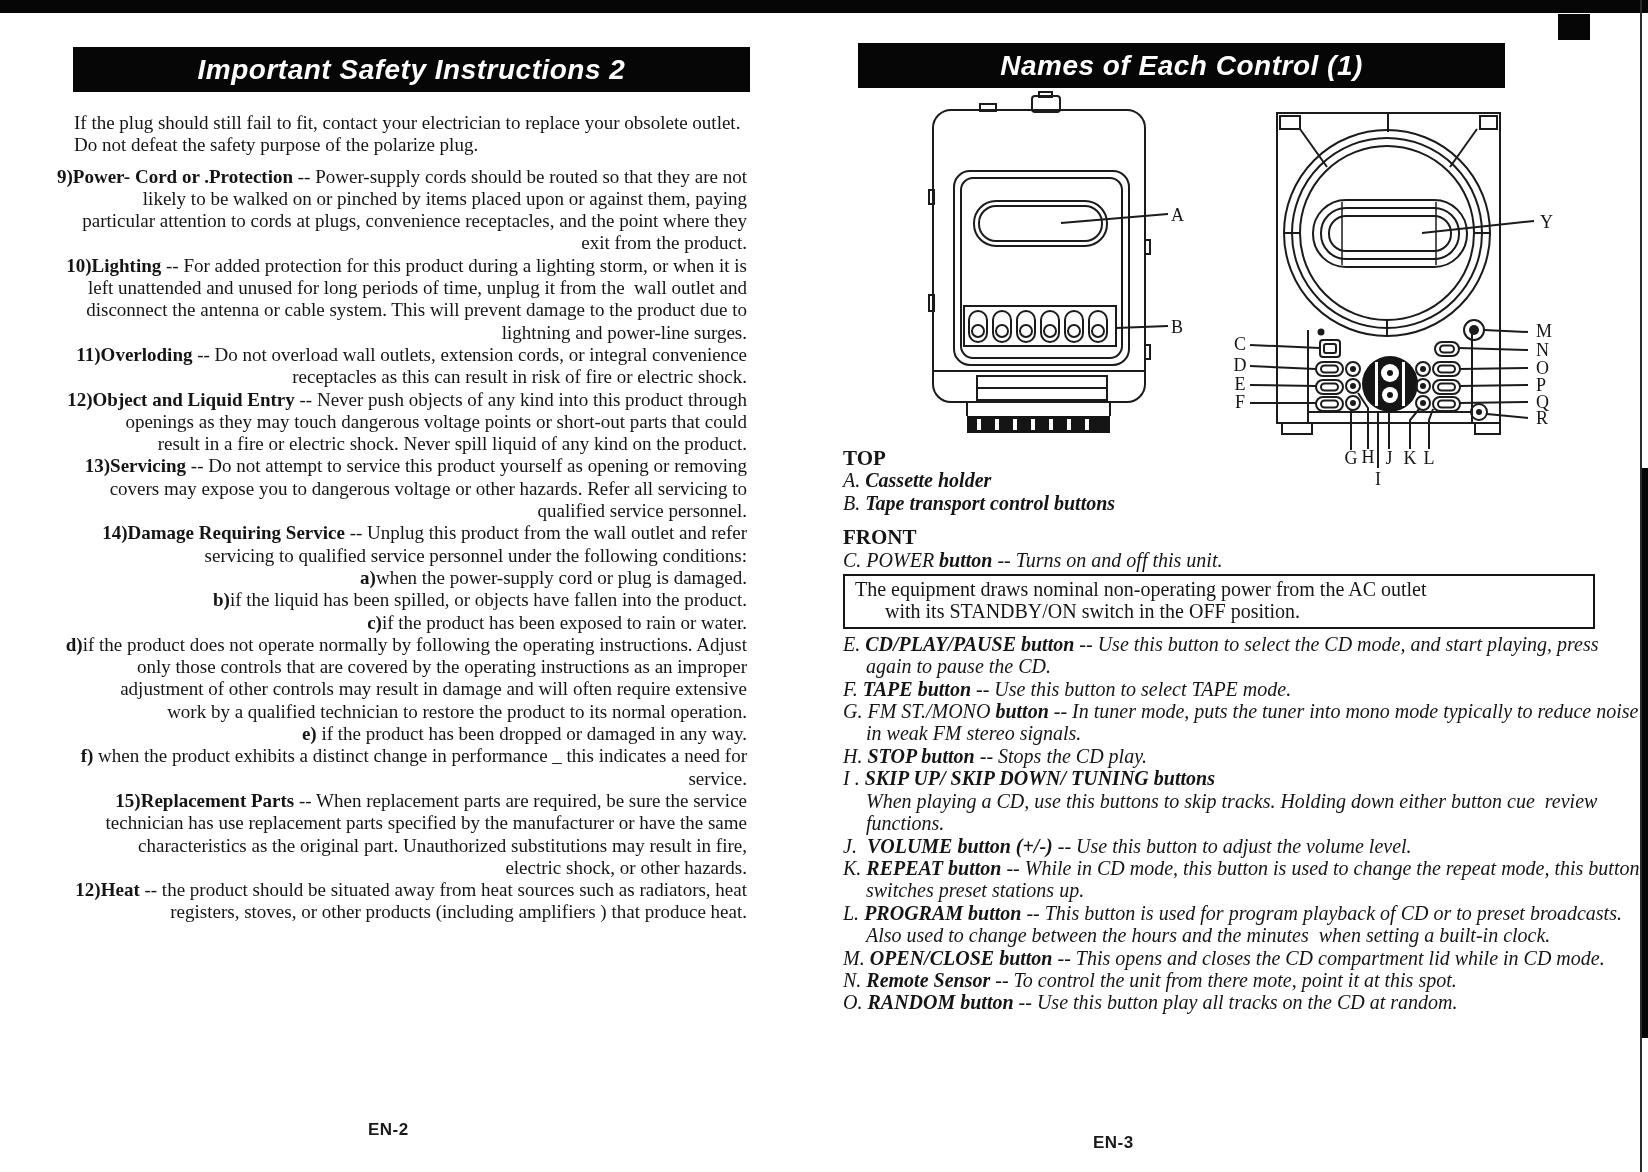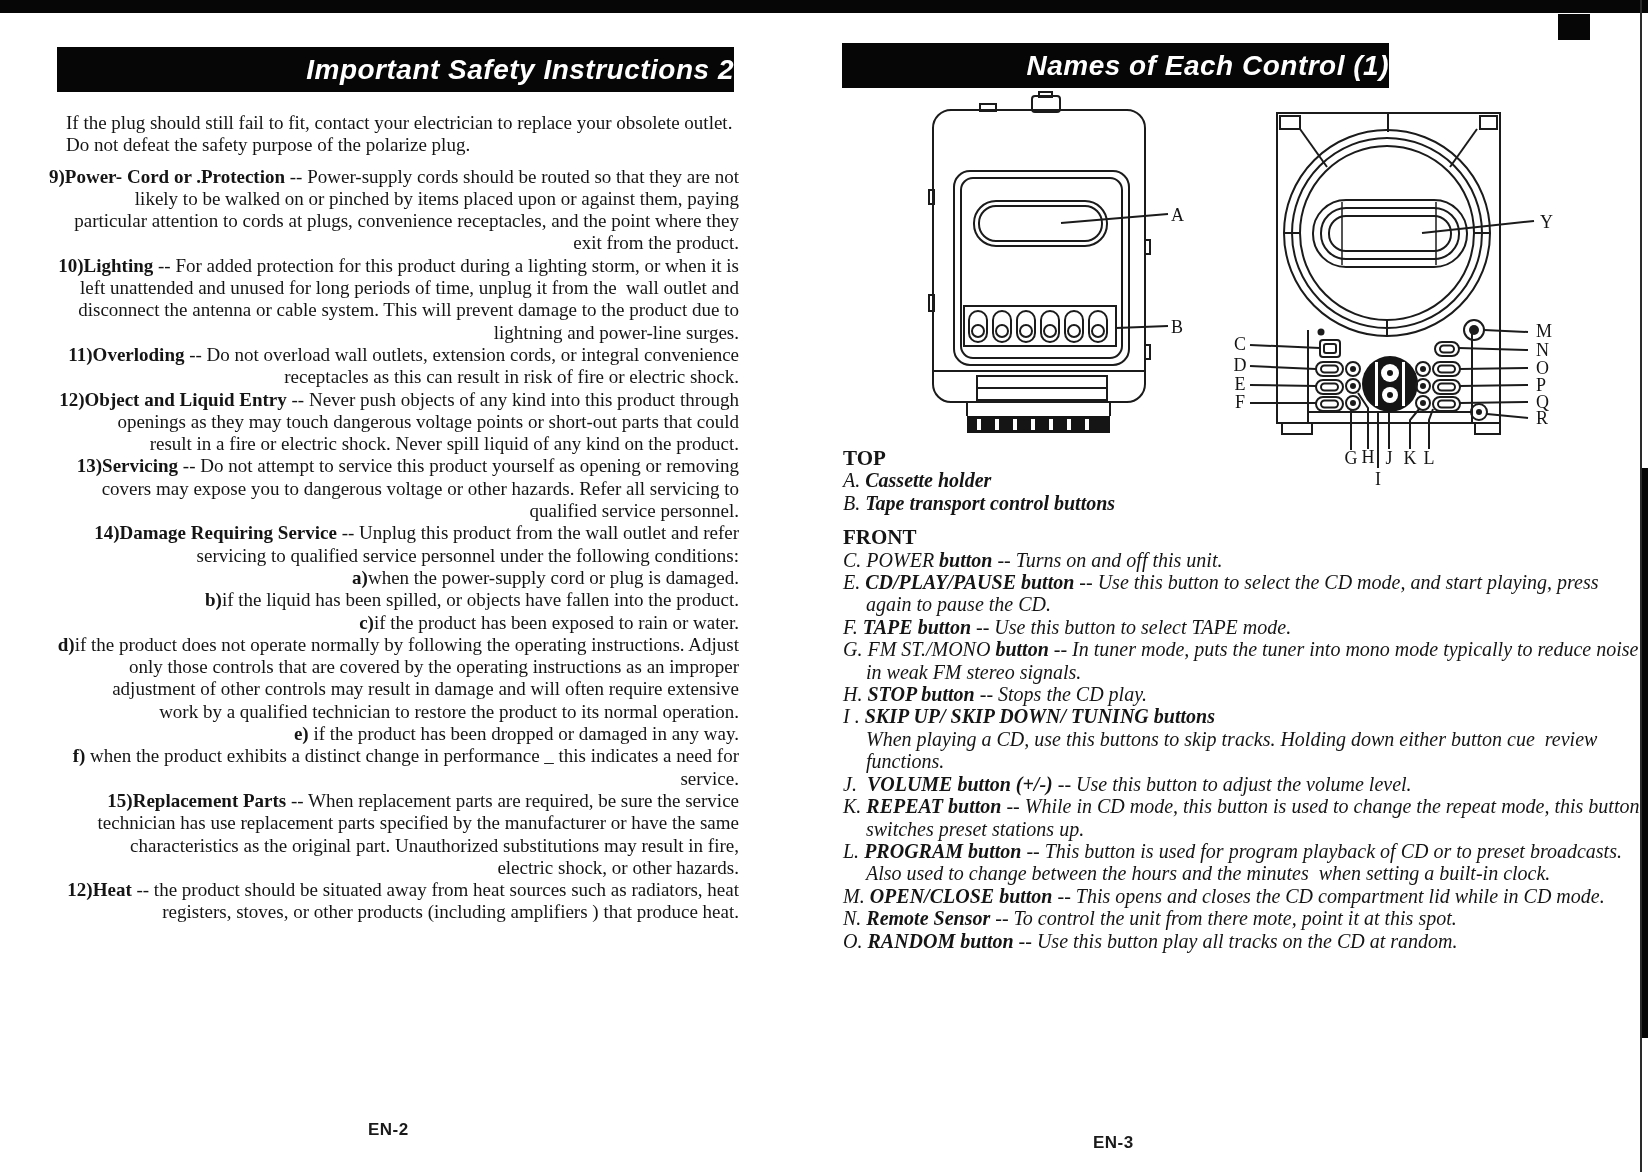--- a/index.html
+++ b/index.html
@@ -6,26 +6,26 @@
   body{width:1648px;height:1172px;background:#fff;font-family:"Liberation Serif",serif;color:#151515;}
   #page{position:relative;width:1648px;height:1172px;overflow:hidden;background:#fff;}
 
   .topbar{position:absolute;left:0;top:0;width:1648px;height:13px;background:#060606;}
   .corner-mark{position:absolute;left:1558px;top:14px;width:32px;height:26px;background:#060606;}
   .right-edge-thin{position:absolute;left:1640px;top:0;width:2px;height:1172px;background:#2a2a2a;}
   .right-edge-thick{position:absolute;left:1642px;top:468px;width:6px;height:570px;background:#060606;}
 
   .header-bar{position:absolute;height:45px;background:#060606;color:#fff;
     font-family:"Liberation Sans",sans-serif;font-weight:bold;font-style:italic;
-    font-size:28px;line-height:45px;text-align:right;letter-spacing:0.5px;}
+    font-size:28px;line-height:45px;text-align:center;letter-spacing:0.5px;margin-left:16px;}
   #hdr-left{left:57px;top:47px;width:677px;}
-  #hdr-right{left:842px;top:43px;width:547px;}
+  #hdr-right{left:842px;top:43px;width:647px;}
 
   
-  #left-col{position:absolute;left:47px;top:112px;width:692px;font-size:19px;line-height:22.3px;}
+  #left-col{position:absolute;left:55px;top:112px;width:692px;font-size:19px;line-height:22.3px;}
   #left-col .intro{margin:0 0 9px 0;padding-left:19px;white-space:pre-wrap;}
   #left-col p.item{margin:0;white-space:pre-wrap;text-align:right;}
   #left-col p.item.num{padding-left:24px;text-indent:-24px;}
   #left-col p.item.alpha{margin-left:4px;padding-left:20px;text-indent:-20px;}
 
   
   #right-col{position:absolute;left:843px;top:447px;width:797px;font-size:20px;line-height:22.4px;}
   .sec-title{margin:0;font-weight:bold;font-size:21px;}
   .sec-gap{height:12px;}
   p.citem{margin:0;padding-left:23px;text-indent:-23px;white-space:pre-wrap;font-style:italic;}
@@ -258,20 +258,23 @@
     </svg>
   </div>
 
   <div id="right-col">
     <p class="sec-title">TOP</p>
     <p class="citem"><span>A. </span><b>Cassette holder</b></p>
     <p class="citem"><span>B. </span><b>Tape transport control buttons</b></p>
     <div class="sec-gap"></div>
     <p class="sec-title">FRONT</p>
     <p class="citem"><span>C. POWER </span><b>button</b><span> -- Turns on and off this unit.</span></p>
+    <div class="note-box">
+      <p><span>The equipment draws nominal non-operating power from the AC outlet</span><br><span style="padding-left:30px;display:inline-block;">with its STANDBY/ON switch in the OFF position.</span></p>
+    </div>
     <div>
         <div class="citem-wrap">
     <p class="citem"><span class="i-pre">E. </span><b class="i-bold">CD/PLAY/PAUSE button</b><span class="i-rest"> -- Use this button to select the CD mode, and start playing, press again to pause the CD.</span></p>
   </div>
         <div class="citem-wrap">
     <p class="citem"><span class="i-pre">F. </span><b class="i-bold">TAPE button</b><span class="i-rest"> -- Use this button to select TAPE mode.</span></p>
   </div>
         <div class="citem-wrap">
     <p class="citem"><span class="i-pre">G. FM ST./MONO </span><b class="i-bold">button</b><span class="i-rest"> -- In tuner mode, puts the tuner into mono mode typically to reduce noise in weak FM stereo signals.</span></p>
   </div>

